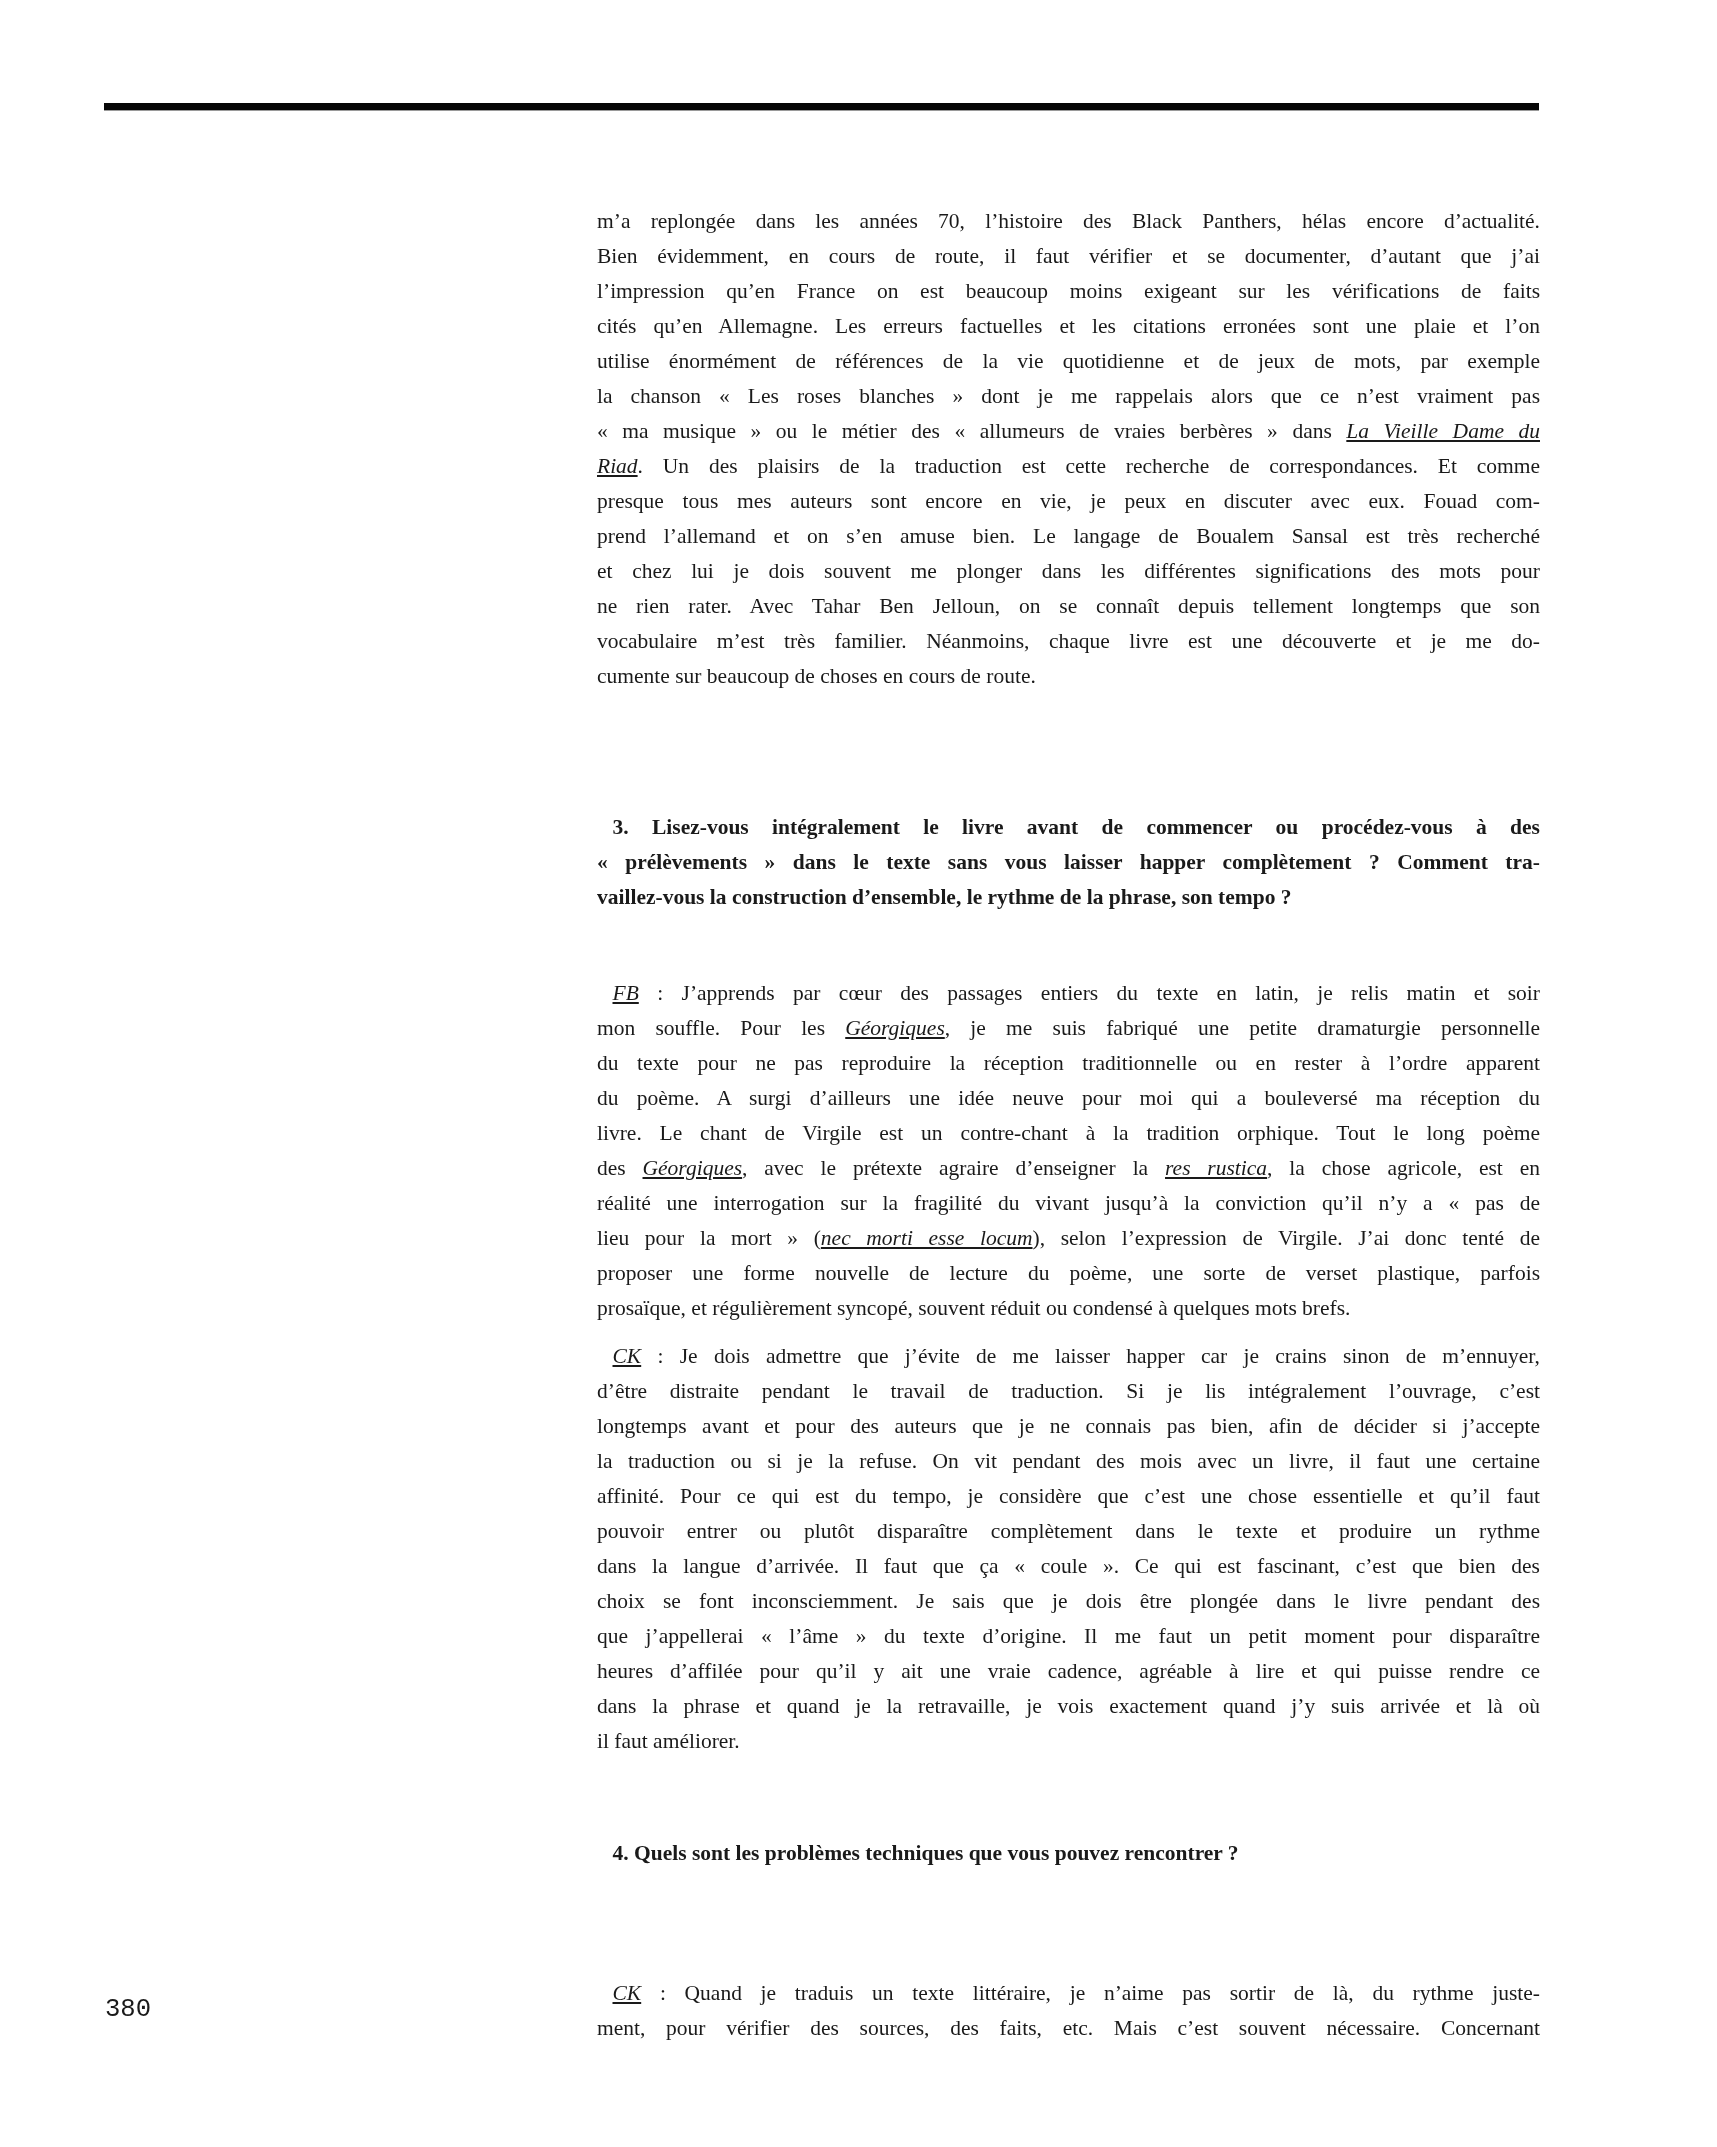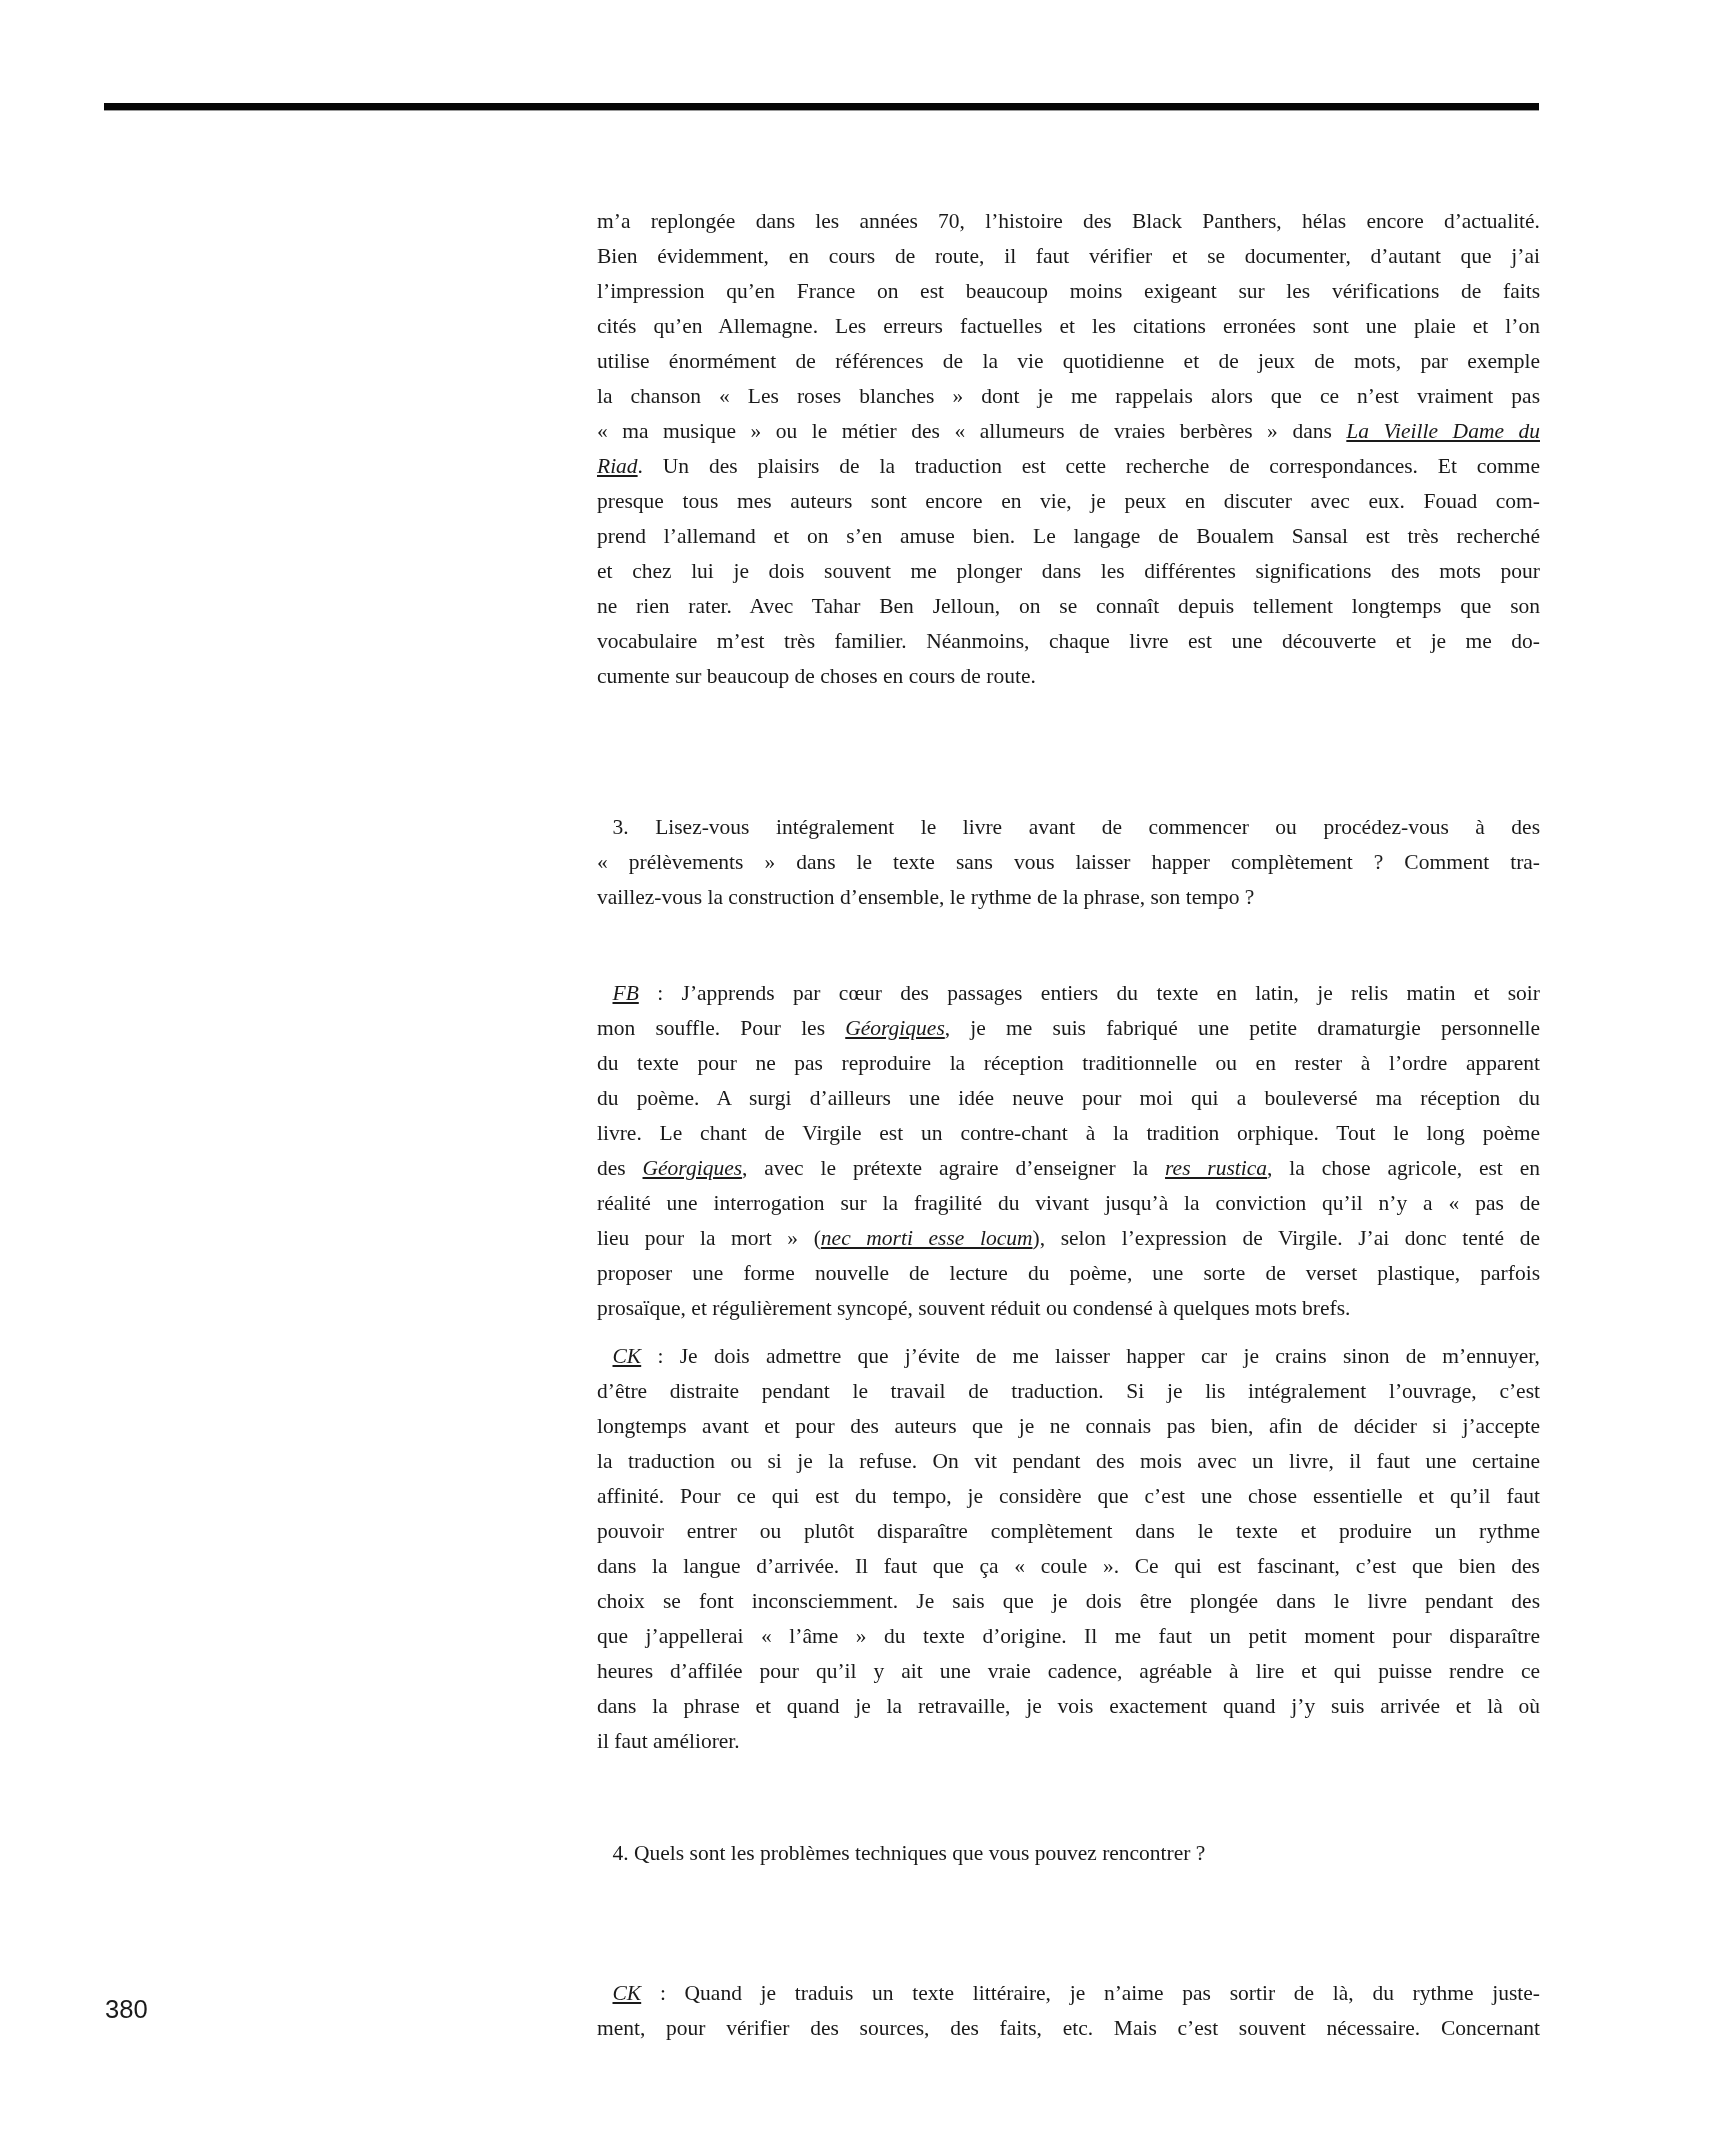--- a/index.html
+++ b/index.html
@@ -29,36 +29,36 @@
     height: 2147px;
   }
   .block {
     position: absolute;
     left: 0;
     width: 943px;
     font-size: 21.5px;
     line-height: 35px;
     color: #1a1a1a;
   }
-  .block.heading { font-weight: 400; }
+  .block.heading { font-weight: 700; }
   .tline {
     text-align: justify;
     text-align-last: justify;
     text-justify: inter-word;
     white-space: nowrap;
     height: 35px;
   }
   .tline.lastline { text-align-last: left; }
   .tline.indent { text-indent: 15.5px; }
   .it { font-style: italic; text-decoration: underline; }
   .folio {
     position: absolute;
     left: 105px;
     top: 1997px;
-    font-family: Liberation Sans, sans-serif;
+    font-family: Liberation Mono, monospace;
     font-size: 25.6px;
     line-height: 25.6px;
     color: #1a1a1a;
   }
 </style>
 </head>
 <body>
 
 <div class="page">
   <div class="top-rule"></div>

